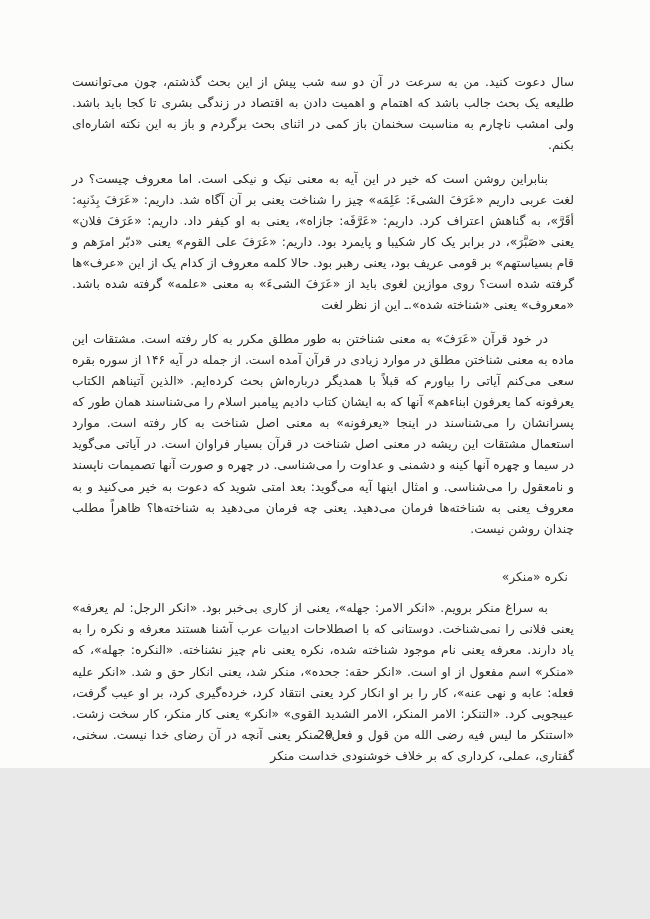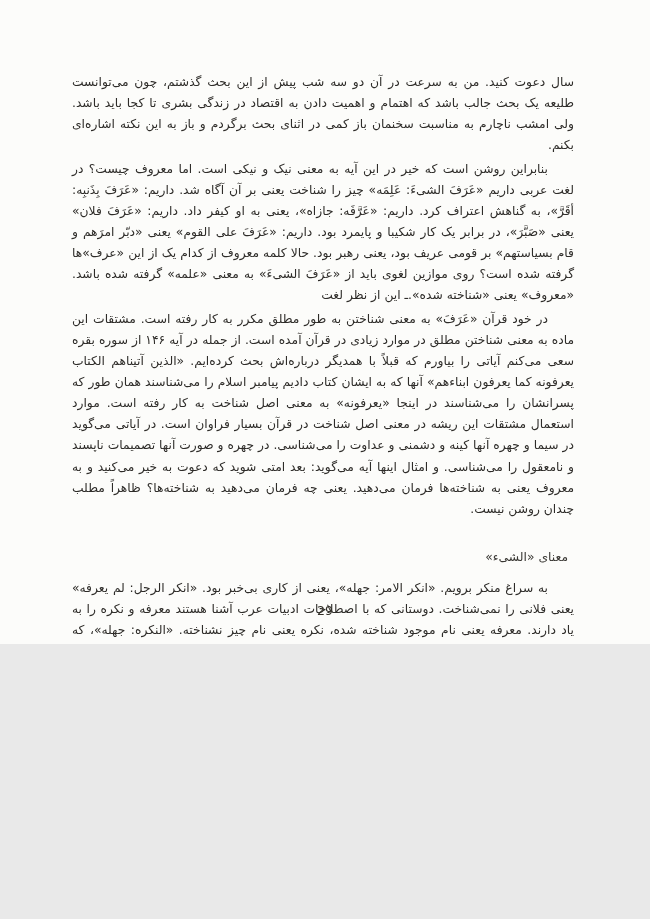--- a/index.html
+++ b/index.html
@@ -3,21 +3,21 @@
 <meta charset="utf-8">
 <style>
   html, body {
     margin: 0;
     padding: 0;
     background: #e9e9e9;
   }
   .scan-page {
     position: relative;
     width: 650px;
-    height: 644px;
+    height: 768px;
     margin: 0 auto;
     background: #fcfcfa;
     overflow: hidden;
     box-sizing: border-box;
     font-family: "DejaVu Sans", sans-serif;
     color: #2e2c29;
   }
   .text-block {
     position: absolute;
     top: 72px;
@@ -30,21 +30,21 @@
     letter-spacing: 0.1px;
   }
   .para {
     margin: 0;
     padding: 0;
   }
   .para.indent {
     text-indent: 26px;
   }
   .para + .para {
-    margin-top: 2px;
+    margin-top: 12px;
   }
   .section-heading {
     font-size: 12.3px;
     font-weight: normal;
     margin: 27px 6px 10px 0;
     color: #3a3834;
   }
   .page-number {
     position: absolute;
     bottom: 26px;
@@ -63,20 +63,20 @@
 <div class="scan-page">
   <div class="text-block">
 
     <p class="para">سال دعوت کنید. من به سرعت در آن دو سه شب پیش از این بحث گذشتم، چون می‌توانست طلیعه یک بحث جالب باشد که اهتمام و اهمیت دادن به اقتصاد در زندگی بشری تا کجا باید باشد. ولی امشب ناچارم به مناسبت سخنمان باز کمی در اثنای بحث برگردم و باز به این نکته اشاره‌ای بکنم.</p>
 
 
     <p class="para indent">بنابراین روشن است که خیر در این آیه به معنی نیک و نیکی است. اما معروف چیست؟ در لغت عربی داریم «عَرَفَ الشیءَ: عَلِمَه» چیز را شناخت یعنی بر آن آگاه شد. داریم: «عَرَفَ بِذَنبِه: أقَرَّ»، به گناهش اعتراف کرد. داریم: «عَرَّفَه: جازاه»، یعنی به او کیفر داد. داریم: «عَرَفَ فلان» یعنی «صَبَّرَ»، در برابر یک کار شکیبا و پایمرد بود. داریم: «عَرَفَ علی القوم» یعنی «دبّر امرَهم و قام بسیاستهم» بر قومی عریف بود، یعنی رهبر بود. حالا کلمه معروف از کدام یک از این «عرف»ها گرفته شده است؟ روی موازین لغوی باید از «عَرَفَ الشیءَ» به معنی «علمه» گرفته شده باشد. «معروف» یعنی «شناخته شده».ـ این از نظر لغت</p>
 
     <p class="para indent">در خود قرآن «عَرَفَ» به معنی شناختن به طور مطلق مکرر به کار رفته است. مشتقات این ماده به معنی شناختن مطلق در موارد زیادی در قرآن آمده است. از جمله در آیه ۱۴۶ از سوره بقره سعی می‌کنم آیاتی را بیاورم که قبلاً با همدیگر درباره‌اش بحث کرده‌ایم. «الذین آتیناهم الکتاب یعرفونه کما یعرفون ابناءهم» آنها که به ایشان کتاب دادیم پیامبر اسلام را می‌شناسند همان طور که پسرانشان را می‌شناسند در اینجا «یعرفونه» به معنی اصل شناخت به کار رفته است. موارد استعمال مشتقات این ریشه در معنی اصل شناخت در قرآن بسیار فراوان است. در آیاتی می‌گوید در سیما و چهره آنها کینه و دشمنی و عداوت را می‌شناسی. در چهره و صورت آنها تصمیمات ناپسند و نامعقول را می‌شناسی. و امثال اینها آیه می‌گوید: بعد امتی شوید که دعوت به خیر می‌کنید و به معروف یعنی به شناخته‌ها فرمان می‌دهید. یعنی چه فرمان می‌دهید به شناخته‌ها؟ ظاهراً مطلب چندان روشن نیست.</p>
 
-    <h3 class="section-heading">معنای «الشیء»</h3>
+    <h3 class="section-heading">نکره «منکر»</h3>
 
     <p class="para indent">به سراغ منکر برویم. «انکر الامر: جهله»، یعنی از کاری بی‌خبر بود. «انکر الرجل: لم یعرفه» یعنی فلانی را نمی‌شناخت. دوستانی که با اصطلاحات ادبیات عرب آشنا هستند معرفه و نکره را به یاد دارند. معرفه یعنی نام موجود شناخته شده، نکره یعنی نام چیز نشناخته. «النکره: جهله»، که «منکر» اسم مفعول از او است. «انکر حقه: جحده»، منکر شد، یعنی انکار حق و شد. «انکر علیه فعله: عابه و نهی عنه»، کار را بر او انکار کرد یعنی انتقاد کرد، خرده‌گیری کرد، بر او عیب گرفت، عیبجویی کرد. «التنکر: الامر المنکر، الامر الشدید القوی» «انکر» یعنی کار منکر، کار سخت زشت. «استنکر ما لیس فیه رضی الله من قول و فعل» منکر یعنی آنچه در آن رضای خدا نیست. سخنی، گفتاری، عملی، کرداری که بر خلاف خوشنودی خداست منکر</p>
 
   </div>
 
   <div class="page-number">29</div>
 </div>
 
 </body></html>

